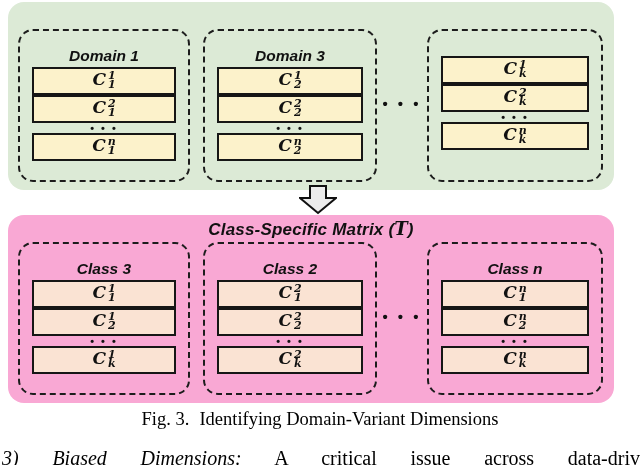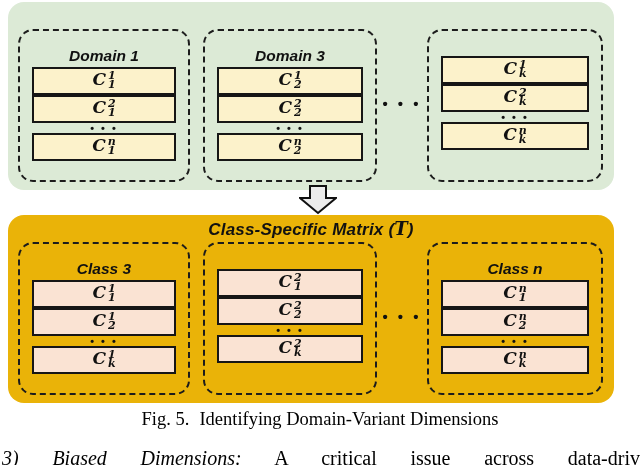--- a/index.html
+++ b/index.html
@@ -2,21 +2,21 @@
 <html><head>
 <meta charset="utf-8">
 <style>
   html,body{margin:0;padding:0;background:#ffffff;}
   .page{position:relative;width:640px;height:465px;background:#ffffff;overflow:hidden;
         font-family:"Liberation Sans",sans-serif;color:#111;}
 
   
   .panel{position:absolute;left:8px;width:606px;height:188px;border-radius:16px;}
   .panel.green{top:2px;background:#dcead6;}
-  .panel.blue{top:215px;background:#eab308;}
+  .panel.blue{top:215px;background:#f9a8d4;}
   .panel-title{position:absolute;top:3px;left:0;right:0;text-align:center;
                font-weight:bold;font-style:italic;font-size:17px;letter-spacing:.2px;}
   .script-letter{font-family:"DejaVu Serif",serif;font-size:18px;}
 
   .groups{position:absolute;left:10px;right:11px;top:27px;bottom:8px;display:flex;}
   .group{box-sizing:border-box;border:2.5px dashed #1c1c1c;border-radius:15px;
          padding:3px 12px 9px;display:flex;flex-direction:column;justify-content:center;}
   .g1{width:172px;} .g2{width:174px;margin-left:13px;} .g3{width:176px;}
   .gsep{flex:1;display:flex;align-items:center;justify-content:center;
         font-weight:bold;font-size:15px;letter-spacing:3px;padding-bottom:4px;}
@@ -193,20 +193,21 @@
               <span class="mbase">C</span>
               <span class="mstack">
                 <span class="msup">1</span>
                 <span class="msub">k</span>
               </span>
             </span>
         </div>
       </div>
 
       <div class="group g2">
+        <div class="ghead">Class 2</div>
         <div class="cell p">
           <span class="mlabel">
               <span class="mbase">C</span>
               <span class="mstack">
                 <span class="msup">2</span>
                 <span class="msub">1</span>
               </span>
             </span>
         </div>
         <div class="cell p">
@@ -261,21 +262,21 @@
                 <span class="msub">k</span>
               </span>
             </span>
         </div>
       </div>
 
     </div>
   </div>
 
   <div class="caption">
-    <span class="cap-label">Fig. 5.</span><span>Identifying Domain-Variant Dimensions</span>
+    <span class="cap-label">Fig. 3.</span><span>Identifying Domain-Variant Dimensions</span>
   </div>
 
   <div class="bodyline">
     <span class="it">3)</span>
     <span class="it">Biased Dimensions:</span>
     <span>A critical issue across data-driv</span>
   </div>
 
 </div>
 

